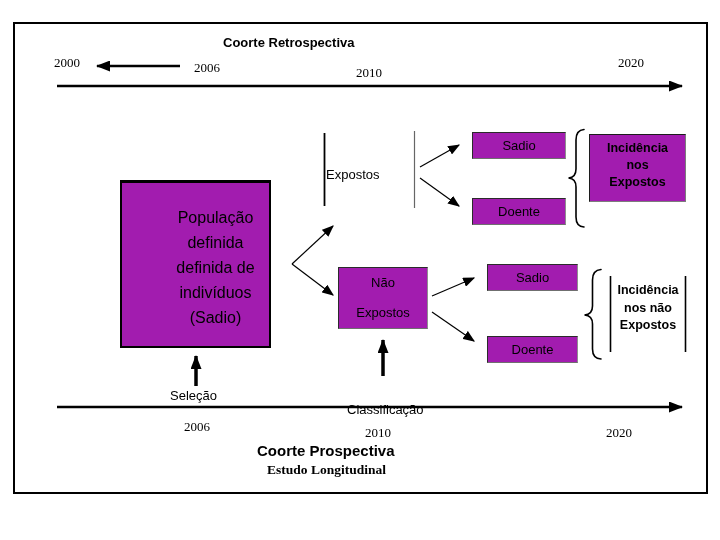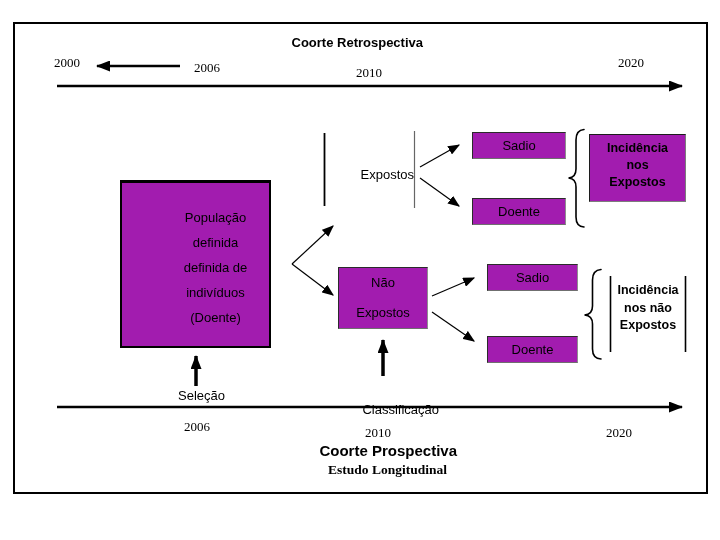--- a/index.html
+++ b/index.html
@@ -1,28 +1,28 @@
 <!DOCTYPE html>
 <html><head>
 <meta charset="utf-8">
 <style>
   html,body{margin:0;padding:0;background:#fff;}
   .canvas{position:relative;width:720px;height:540px;background:#fff;overflow:hidden;
           font-family:"Liberation Sans",sans-serif;color:#000;}
   .frame{position:absolute;left:13px;top:22px;width:691px;height:468px;border:2px solid #000;}
   svg.overlay{position:absolute;left:0;top:0;width:720px;height:540px;pointer-events:none;}
   .t{position:absolute;white-space:nowrap;}
-  .ctr{text-align:right;}
+  .ctr{text-align:left;}
   .bold{font-weight:bold;}
   .serif{font-family:"Liberation Serif",serif;}
   .yr{font-size:13px;font-family:"Liberation Serif",serif;}
   .lbl{font-size:13px;}
   .box{position:absolute;background:#a21caf;box-sizing:border-box;}
   .population{left:120px;top:180px;width:151px;height:168px;border:2px solid #000;border-top-width:3px;
-              font-size:13px;text-align:center;padding-top:22px;line-height:25px;padding-left:40px;}
+              font-size:16px;text-align:center;padding-top:22px;line-height:25px;padding-left:40px;}
   .small-box{border:1px solid #2b2b2b;border-right-color:#8f8f8f;border-bottom-color:#6f6f6f;
              display:flex;align-items:center;justify-content:center;font-size:13px;}
   .sadio-top{left:472px;top:132px;width:94px;height:27px;}
   .doente-top{left:472px;top:198px;width:94px;height:27px;}
   .sadio-bot{left:487px;top:264px;width:91px;height:27px;}
   .doente-bot{left:487px;top:336px;width:91px;height:27px;}
   .nao-expostos{left:338px;top:267px;width:90px;height:62px;font-size:13px;text-align:center;
                 line-height:30px;}
   .inc-box{left:589px;top:134px;width:97px;height:68px;border:1px solid #1c1c1c;border-right-color:#7d7d7d;
            border-bottom-color:#7d7d7d;font-weight:bold;font-size:12.5px;text-align:center;
@@ -85,21 +85,21 @@
 
   <div class="t ctr bold" style="left:223px;top:35px;width:200px;font-size:13px;">Coorte Retrospectiva</div>
   <div class="t yr" style="left:54px;top:55px;">2000</div>
   <div class="t yr" style="left:194px;top:60px;">2006</div>
   <div class="t yr" style="left:356px;top:65px;">2010</div>
   <div class="t yr" style="left:618px;top:55px;">2020</div>
 
   <div class="box population">
     <div>População definida</div>
     <div>definida de indivíduos</div>
-    <div>(Doente)</div>
+    <div>(Sadio)</div>
   </div>
 
   <div class="t ctr lbl" style="left:326px;top:167px;width:88px;">Expostos</div>
   <div class="box small-box sadio-top">
     <span>Sadio</span>
   </div>
   <div class="box small-box doente-top">
     <span>Doente</span>
   </div>
   <div class="box inc-box">

